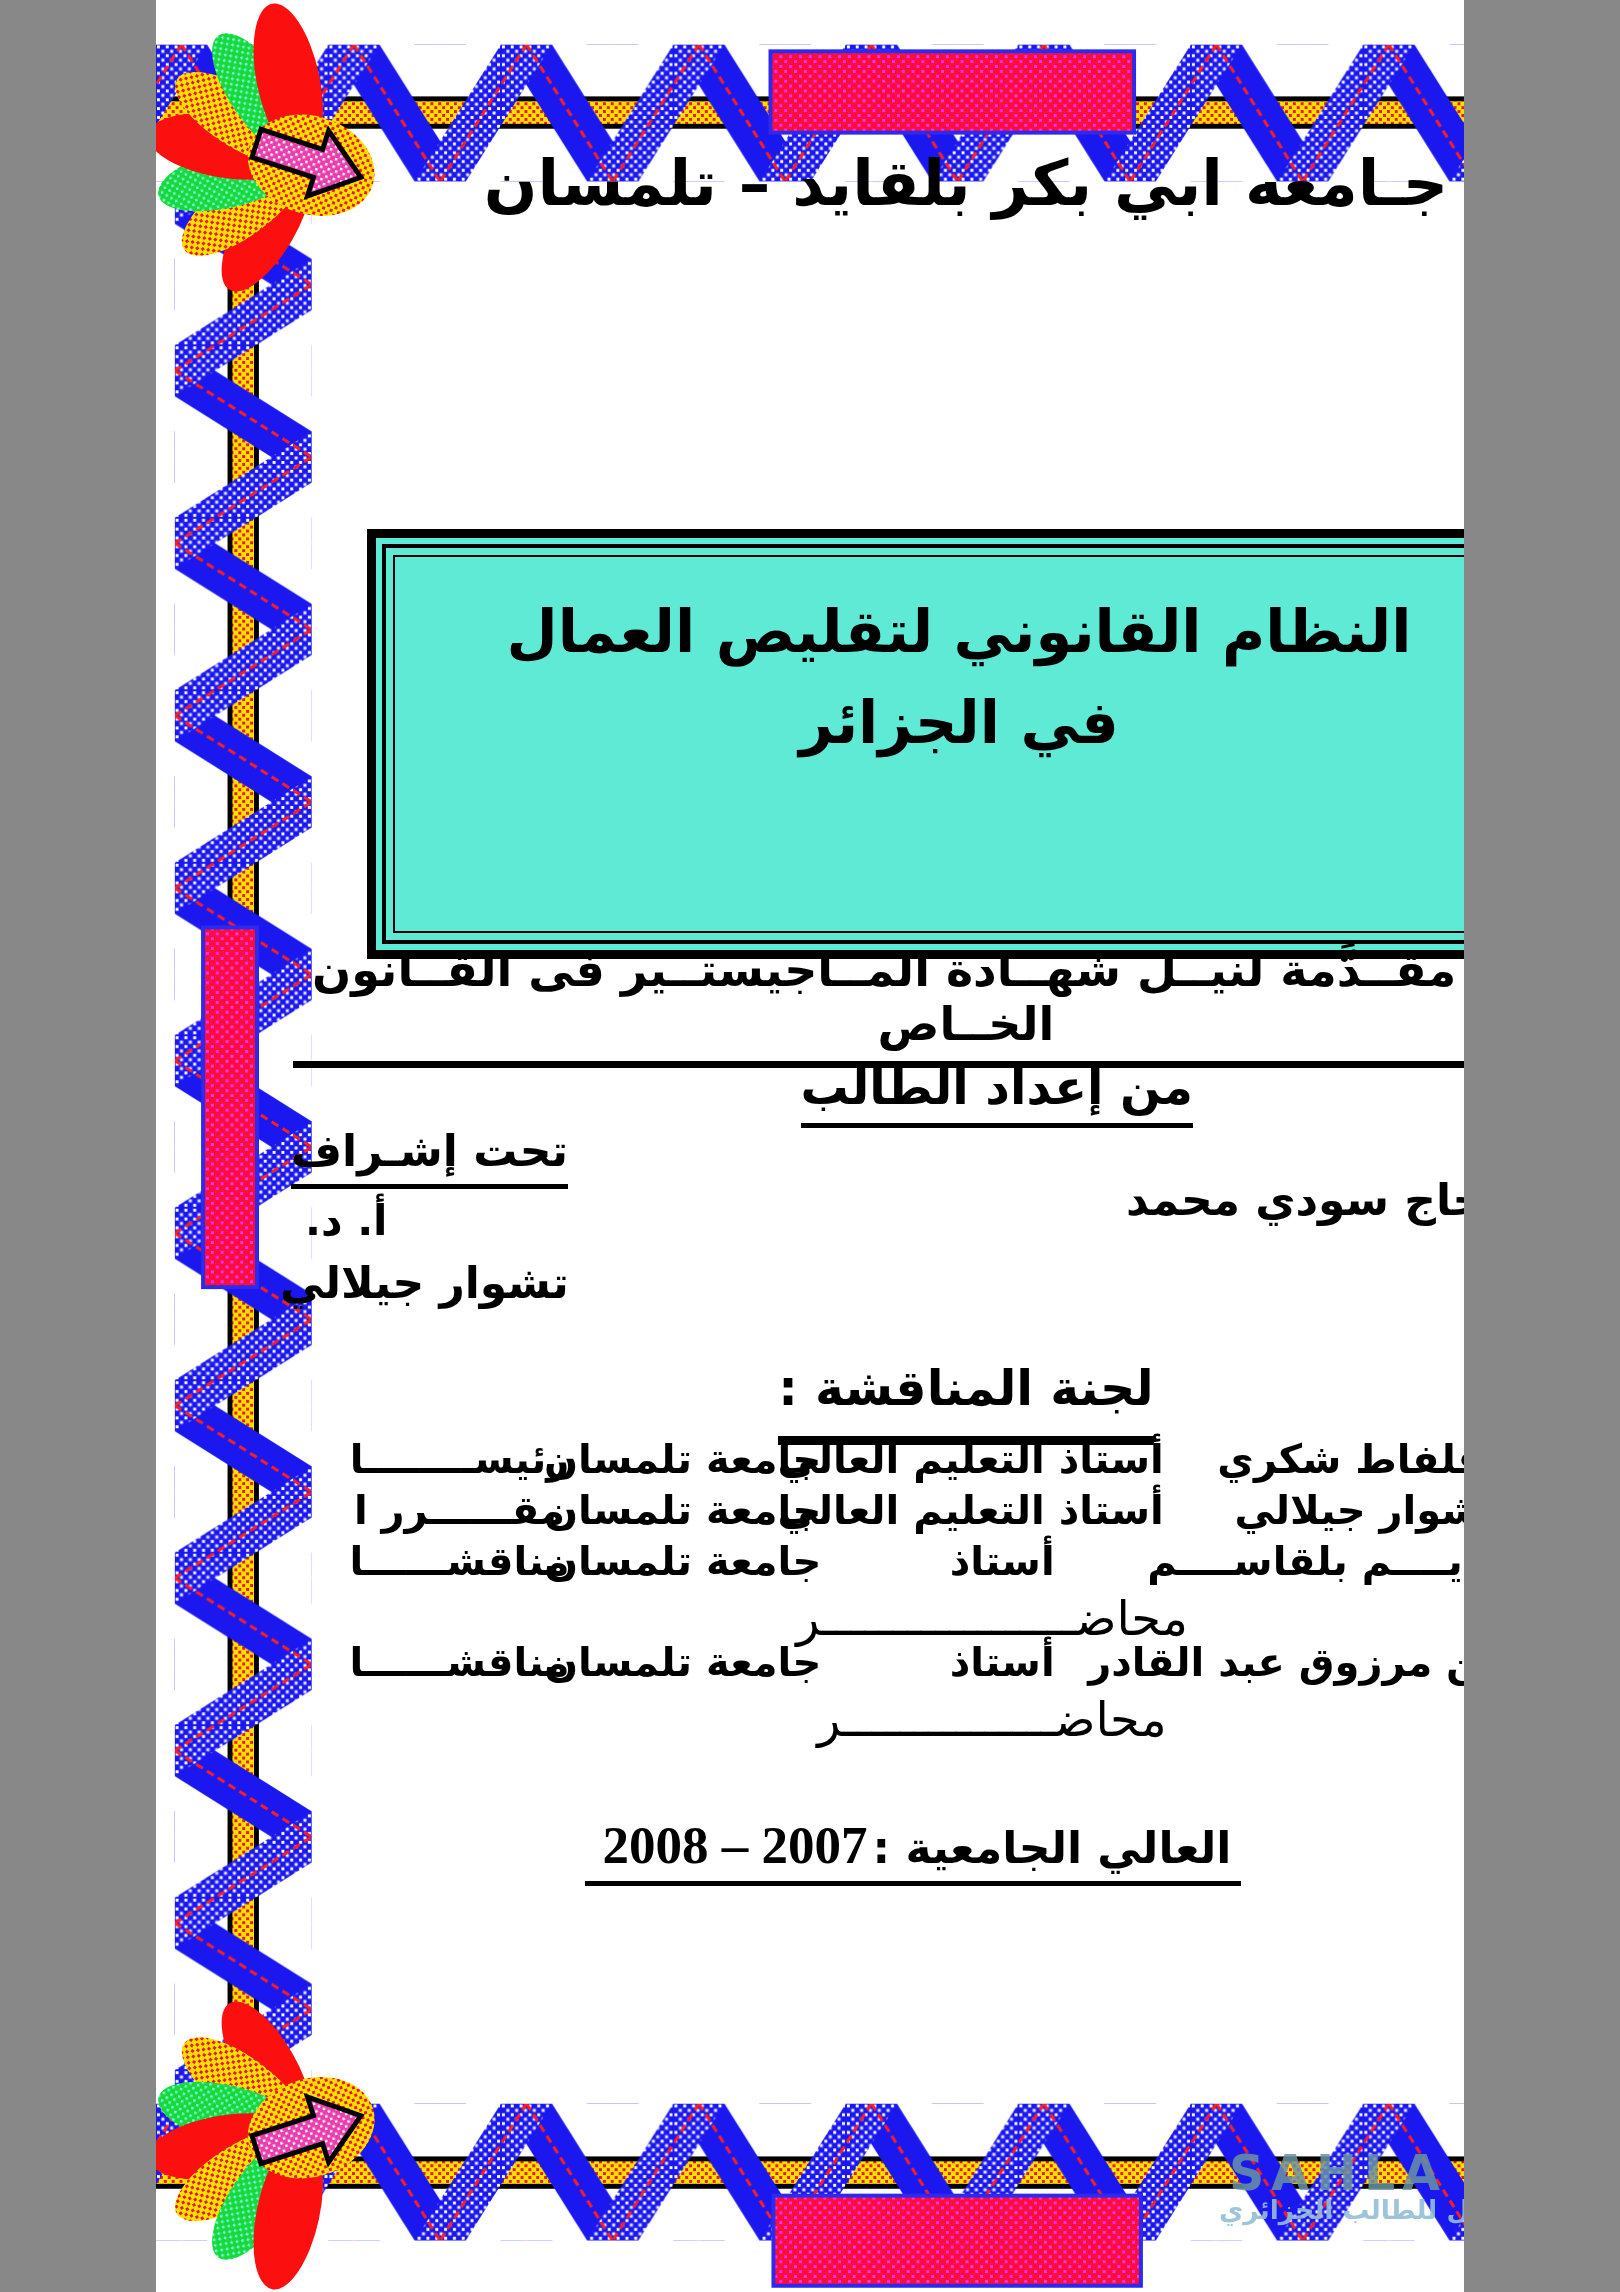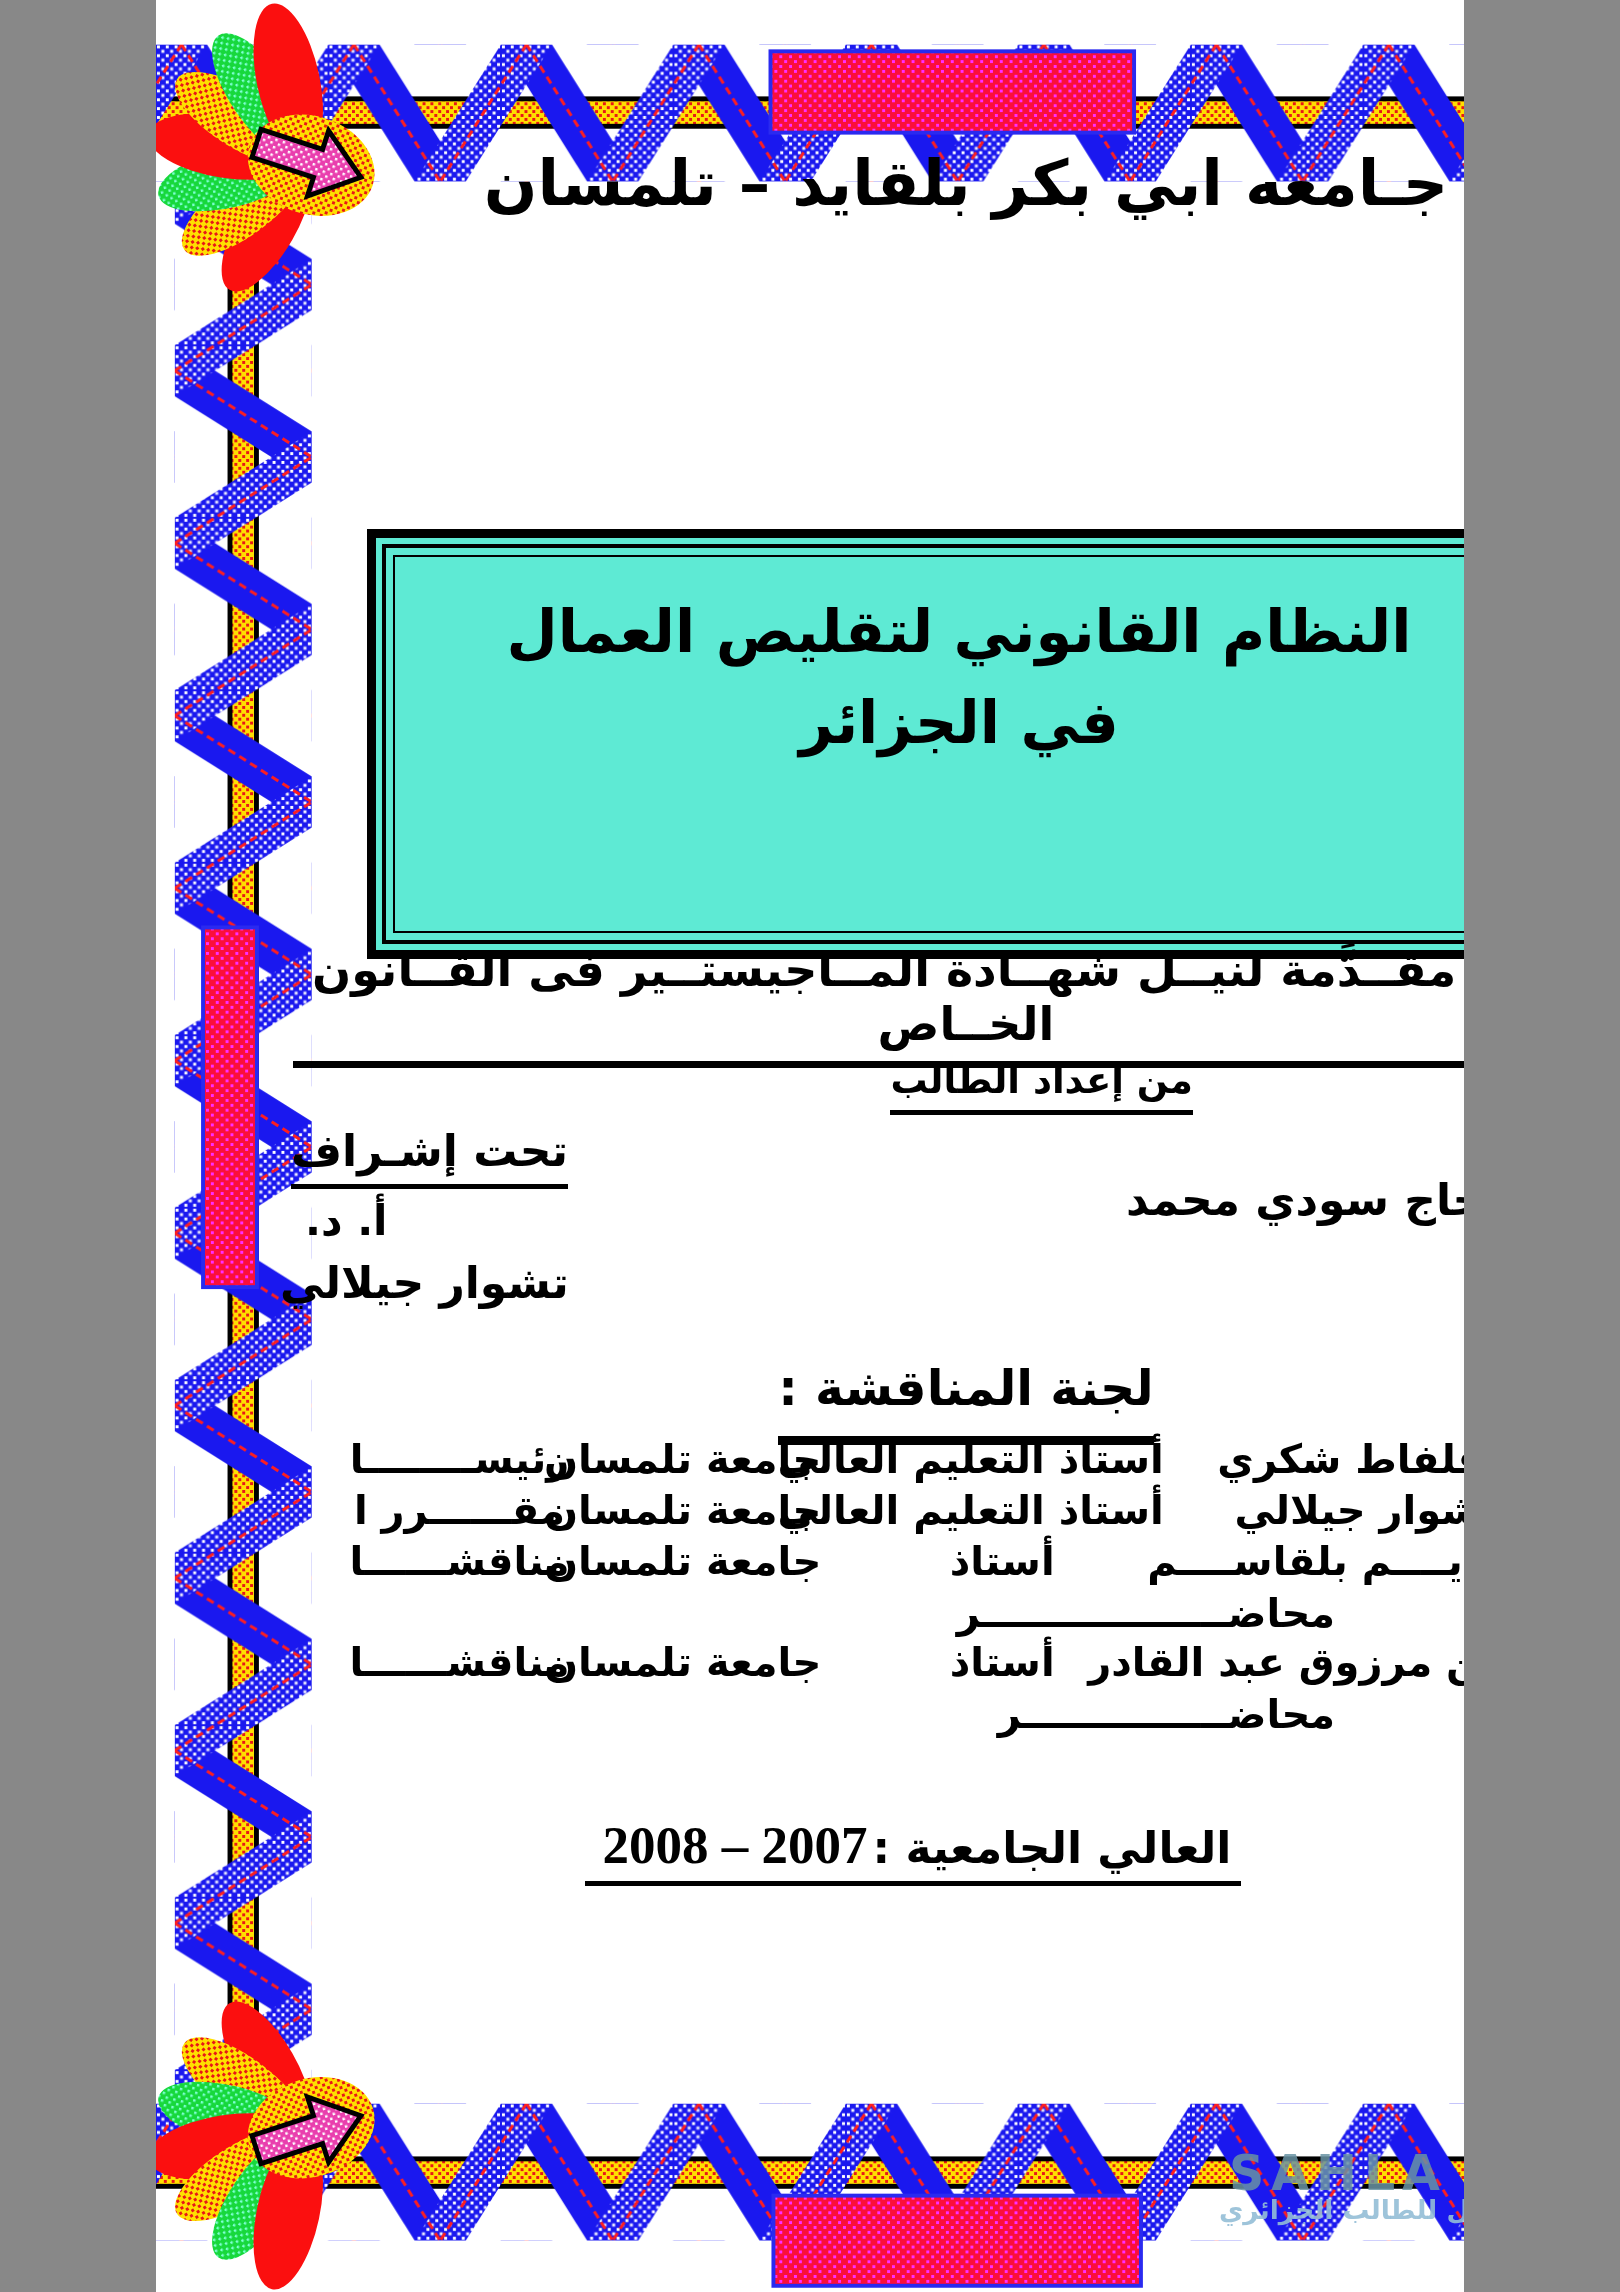--- a/index.html
+++ b/index.html
@@ -20,38 +20,38 @@
   .faculty-line .uline{border-bottom-width:6.9px;}
 
   .title-box{left:211px;top:529px;width:1166px;height:412px;border:9.8px solid #000;background:#5eead4;}
   .title-box-mid{position:absolute;inset:5.9px;border:4.9px solid #000;}
   .title-box-inner{position:absolute;inset:6.9px;border:2px solid #000;text-align:center;padding-top:29px;box-sizing:border-box;}
   .thesis-title{font-size:59px;font-weight:bold;line-height:1.55;}
 
   .memoir-line{top:943px;font-size:46px;}
   .memoir-line .uline{border-bottom-width:7.8px;padding-bottom:9.8px;}
 
-  .prepared-heading{top:1059px;right:271px;font-size:37px;}
+  .prepared-heading{top:1059px;right:271px;font-size:48px;}
   .under-heading{top:1125px;left:135px;font-size:44px;}
   .prof-abbrev{top:1196px;left:149px;font-size:42px;}
   .student-name{top:1174px;left:970px;font-size:44px;white-space:nowrap;}
   .supervisor-name{top:1257px;left:124px;font-size:44px;white-space:nowrap;}
 
   .committee-heading{top:1360px;font-size:49px;}
   .committee-heading .uline{border-bottom-width:9.8px;padding-bottom:19px;}
 
   .crow{left:137px;width:1346px;display:grid;direction:rtl;
         grid-template-columns:343px 323px 225px 235px;
         justify-content:space-between;box-sizing:border-box;
         padding-right:113px;padding-left:49px;
         font-size:40px;font-weight:bold;white-space:nowrap;}
   .crow .c-name{text-align:right;}
   .crow .c-degree,.crow .c-univ,.crow .c-role{text-align:center;}
   .crow-1{top:1436px;} .crow-2{top:1487px;} .crow-3{top:1538px;} .crow-4{top:1639px;}
-  .degree2-line{left:493px;width:686px;text-align:right;font-size:40px;font-weight:bold;}
+  .degree2-line{left:493px;width:686px;text-align:center;font-size:48px;font-weight:normal;}
   .degree2-1{top:1590px;} .degree2-2{top:1691px;}
 
   .year-line{top:1815px;left:414px;width:686px;text-align:center;}
   .year-line .uline{border-bottom-width:5.9px;padding-bottom:5.9px;padding-left:17.6px;padding-right:9.8px;}
   .year-label{font-size:44px;font-weight:bold;}
   .year-value{font-family:"Liberation Serif","DejaVu Serif",serif;font-size:53px;font-weight:bold;}
 
   .watermark{position:absolute;z-index:3;direction:ltr;}
   .wm-name{left:1073px;top:2145px;font-size:49px;font-weight:bold;letter-spacing:6.9px;
            color:rgba(104,147,163,0.85);white-space:nowrap;}

